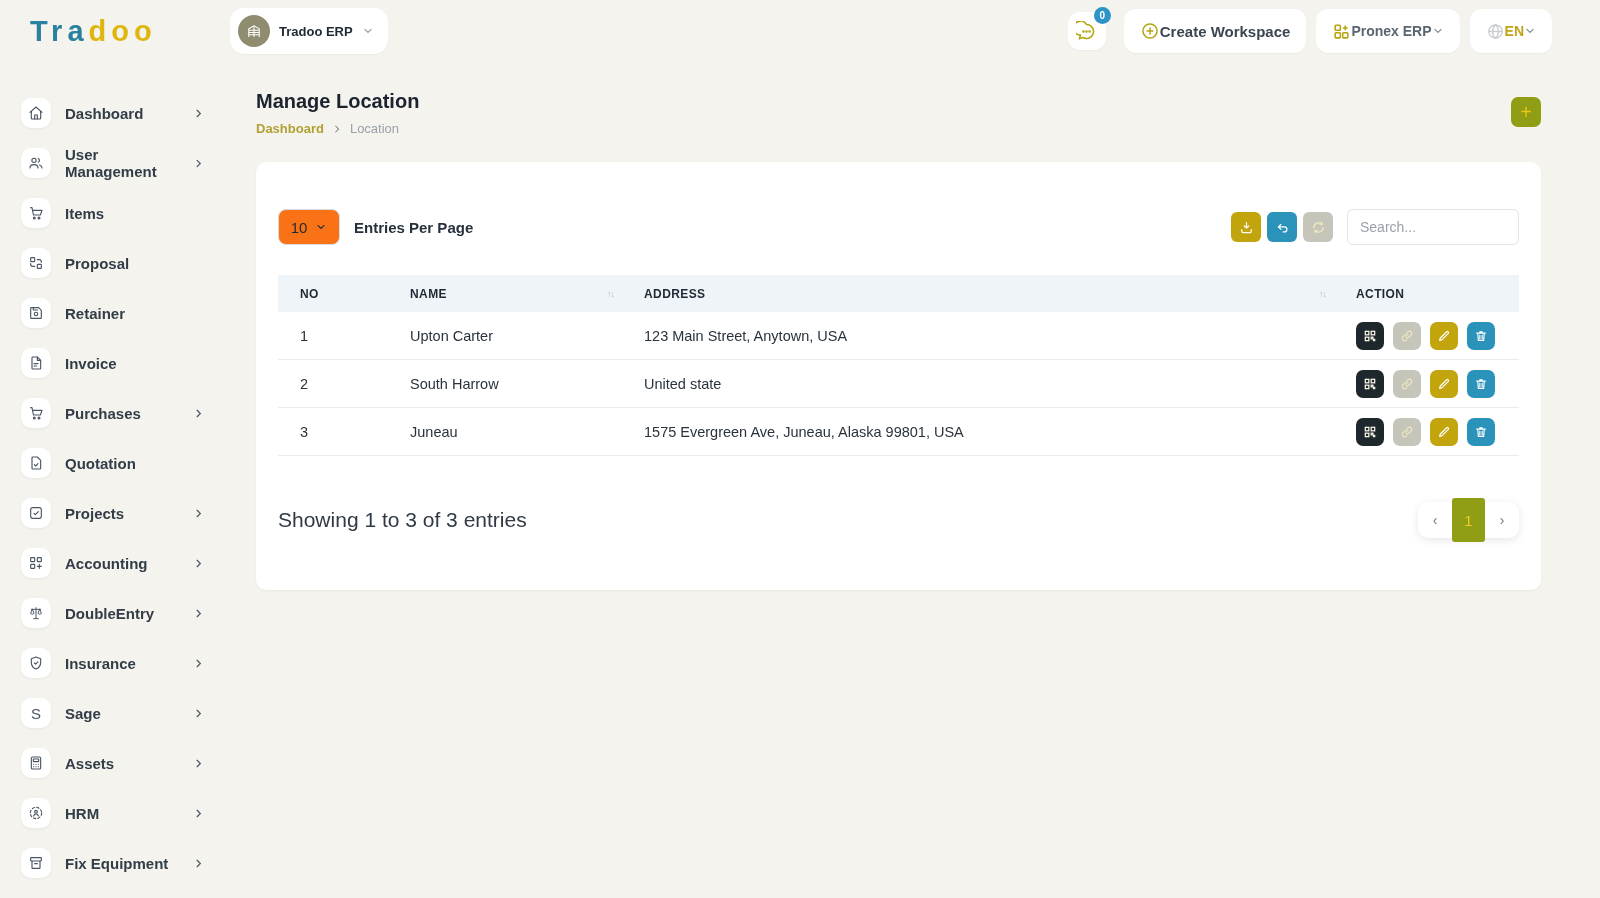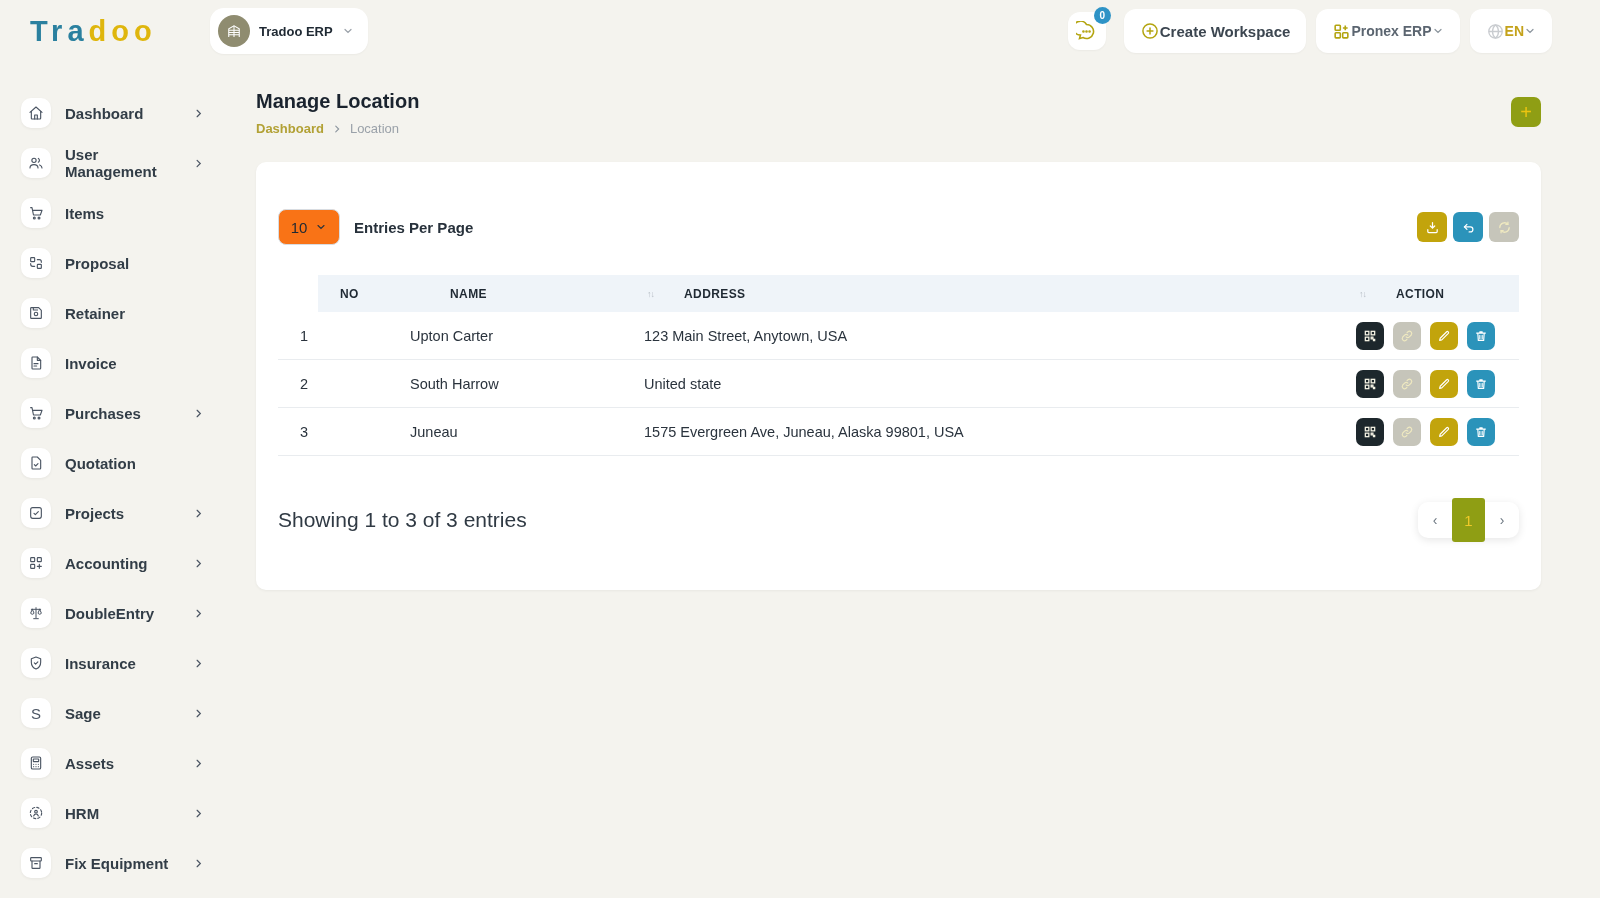--- a/index.html
+++ b/index.html
@@ -6,21 +6,21 @@
   html,body { width:1600px; height:898px; overflow:hidden; }
   body {
     font-family:"Liberation Sans", sans-serif;
     background:#f4f3ee;
     color:#2a333d;
   }
   svg { display:block; }
 
   
   .header { height:62px; display:flex; align-items:center; }
-  .logo-wrap { width:210px; padding-left:30px; flex:none; }
+  .logo-wrap { width:230px; padding-left:30px; flex:none; }
   .logo { font-size:29px; font-weight:700; letter-spacing:5px; }
   .logo .p1 { color:#2a809f; }
   .logo .p2 { color:#dfb60d; }
   .ws-pill {
     display:flex; align-items:center; gap:9px; background:#fff;
     border-radius:14px; padding:7px 14px 7px 8px; height:46px;
     box-shadow:0 1px 2px rgba(0,0,0,.04); cursor:pointer;
   }
   .ws-avatar {
     width:32px; height:32px; border-radius:50%; background:#8f8c70;
@@ -97,21 +97,21 @@
   .search-input {
     margin-left:8px; width:172px; height:36px; border:1px solid #e1e4e8; border-radius:6px;
     padding:0 12px; font-size:14px; font-family:"Liberation Sans",sans-serif; color:#2a333d;
     outline:none; background:#fff;
   }
   .search-input::placeholder { color:#98a1ab; }
 
   
   .table { margin-top:30px; }
   .t-row { display:grid; grid-template-columns:110px 234px 712px 1fr; align-items:center; }
-  .t-head { background:#eff4f9; height:37px;margin-left:40px; }
+  .t-head { background:#eff4f9; height:37px; }
   .t-head .cell {
     font-size:12px; font-weight:700; color:#1f2933; letter-spacing:.4px;
     display:flex; align-items:center;
   }
   .cell { padding-left:22px; }
   .sort { margin-left:auto; margin-right:8px; font-size:9px; color:#b7bec6; letter-spacing:-1px; }
   .t-body .t-row { height:48px; border-bottom:1px solid #e9ecef; font-size:14.5px; color:#2a333d; }
   .t-body .t-row:first-child { border-top:1px solid #e9ecef; border-top-color:transparent; }
   .actions { display:flex; gap:9px; padding-left:22px; }
   .act-btn {
@@ -450,20 +450,21 @@
                 <path d="M9.5 7L5.5 11l4 4"></path>
                 <path d="M5.5 11H15a4 4 0 0 1 0 8h-2"></path>
               </svg>
           </button>
           <button class="ic-btn btn-gray">
             <svg width="15" height="15" viewBox="0 0 24 24" fill="none" stroke="currentColor" stroke-width="2" stroke-linecap="round" stroke-linejoin="round">
                 <path d="M19.5 12a7.5 7.5 0 0 1-13 5.1M4.5 12a7.5 7.5 0 0 1 13-5.1"></path>
                 <path d="M17.5 3.5v3.4h-3.4M6.5 20.5v-3.4h3.4"></path>
               </svg>
           </button>
+          <input class="search-input" type="text" placeholder="Search..." style="">
         </div>
       </div>
 
       <div class="table">
         <div class="t-row t-head">
           <div class="cell">
               <span>NO</span>
             </div>
           <div class="cell">
               <span>NAME</span>

